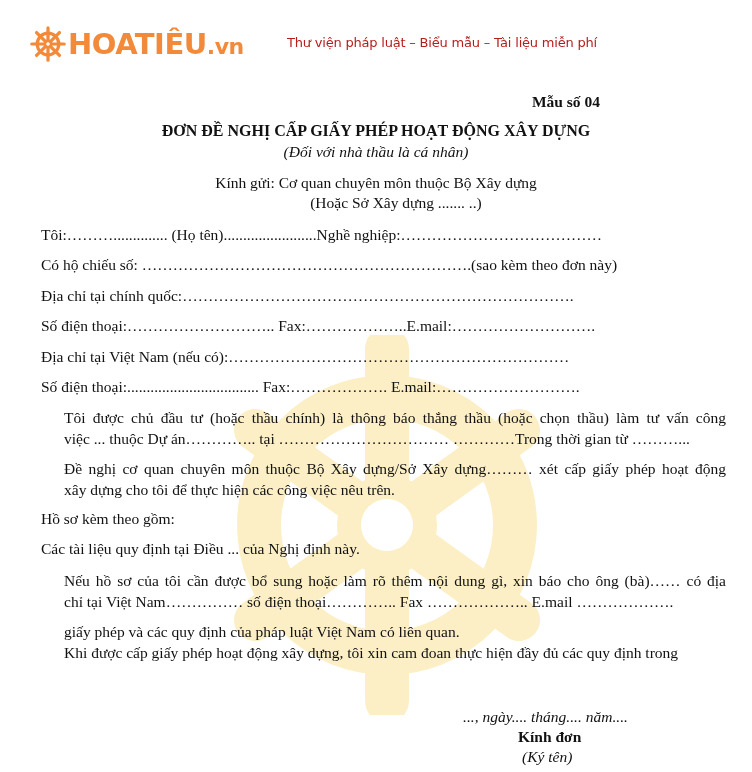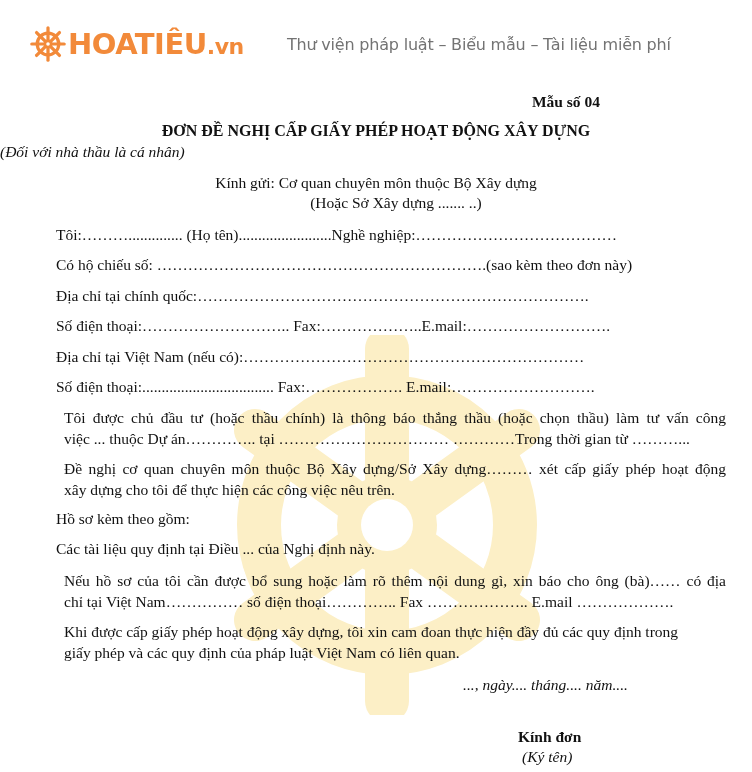--- a/index.html
+++ b/index.html
@@ -2,35 +2,35 @@
 <html><head>
   <meta charset="utf-8">
   <style>
     html, body { margin: 0; padding: 0; background: #ffffff; }
     body { width: 752px; height: 772px; position: relative; overflow: hidden; }
     .header { position: absolute; left: 0; top: 0; width: 752px; height: 95px; }
     .logo { position: absolute; left: 30px; top: 24px; height: 40px; display: flex; align-items: center; }
     .logo-wheel { width: 36px; height: 36px; }
     .logo-text { font-family: "DejaVu Sans", sans-serif; font-weight: bold; font-size: 29px; color: #F28A3A; letter-spacing: -0.5px; margin-left: 2px; line-height: 1; }
     .logo-text .vn { font-size: 22px; margin-top: 35px; }
-    .tagline { position: absolute; left: 287px; top: 35px; font-family: "DejaVu Sans", sans-serif; font-size: 16px; color: #737373; white-space: nowrap; letter-spacing: -0.2px; }
+    .tagline { position: absolute; left: 287px; top: 35px; font-family: "DejaVu Sans", sans-serif; font-size: 13px; color: #b91c1c; white-space: nowrap; letter-spacing: -0.2px; }
 
     .watermark { position: absolute; left: 207px; top: 335px; width: 360px; height: 380px; pointer-events: none; }
 
     .doc { position: absolute; left: 0; top: 0; width: 636px; height: 772px; font-family: "Liberation Serif", serif; color: #111; font-size: 15.5px; }
     .mau-so { position: absolute; right: 36px; top: 93px; font-weight: bold; font-size: 15.5px; }
     .title { position: absolute; left: 0; width: 752px; top: 122px; text-align: center; font-weight: bold; font-size: 16px; }
-    .subtitle { position: absolute; left: 0; width: 752px; top: 143px; text-align: left; font-style: italic; }
+    .subtitle { position: absolute; left: 0; width: 752px; top: 143px; text-align: center; font-style: italic; }
     .kinh-gui { position: absolute; left: 0; width: 752px; top: 174px; text-align: center; }
     .hoac-so { position: absolute; left: 0; width: 752px; top: 194px; text-align: center; padding-left: 20px; }
 
-    .line { position: absolute; left: 56px; white-space: nowrap; }
+    .line { position: absolute; left: 41px; white-space: nowrap; }
     .para { position: absolute; left: 64px; width: 662px; text-align: justify; line-height: 21px; }
 
-    .sign-date { position: absolute; left: 463px; top: 676px; font-style: italic; white-space: nowrap; }
+    .sign-date { position: absolute; left: 463px; top: 708px; font-style: italic; white-space: nowrap; }
     .sign-label { position: absolute; left: 518px; top: 728px; font-weight: bold; white-space: nowrap; }
     .sign-note { position: absolute; left: 522px; top: 748px; font-style: italic; white-space: nowrap; }
   </style>
 </head>
 <body>
 
 <div class="header">
   <div class="logo">
     <svg class="logo-wheel" viewBox="0 0 40 40">
       <g stroke="#F28A3A" stroke-width="3.6" stroke-linecap="round" fill="none">
@@ -86,20 +86,20 @@
 
   <div class="line" style="top:510px">Hồ sơ kèm theo gồm:</div>
   <div class="line" style="top:540px">Các tài liệu quy định tại Điều ... của Nghị định này.</div>
 
   <div class="para" style="top:570px">
     <div style="text-align-last: justify">Nếu hồ sơ của tôi cần được bổ sung hoặc làm rõ thêm nội dung gì, xin báo cho ông (bà)…… có địa</div>
     <div>chỉ tại Việt Nam…………… số điện thoại………….. Fax ……………….. E.mail ……………….</div>
   </div>
 
   <div class="para" style="top:621px">
+    <div>giấy phép và các quy định của pháp luật Việt Nam có liên quan.</div>
     <div>Khi được cấp giấy phép hoạt động xây dựng, tôi xin cam đoan thực hiện đầy đủ các quy định trong</div>
-    <div>giấy phép và các quy định của pháp luật Việt Nam có liên quan.</div>
   </div>
 
   <div class="sign-date">..., ngày.... tháng.... năm....</div>
   <div class="sign-label">Kính đơn</div>
   <div class="sign-note">(Ký tên)</div>
 </div>
 
 </body></html>

